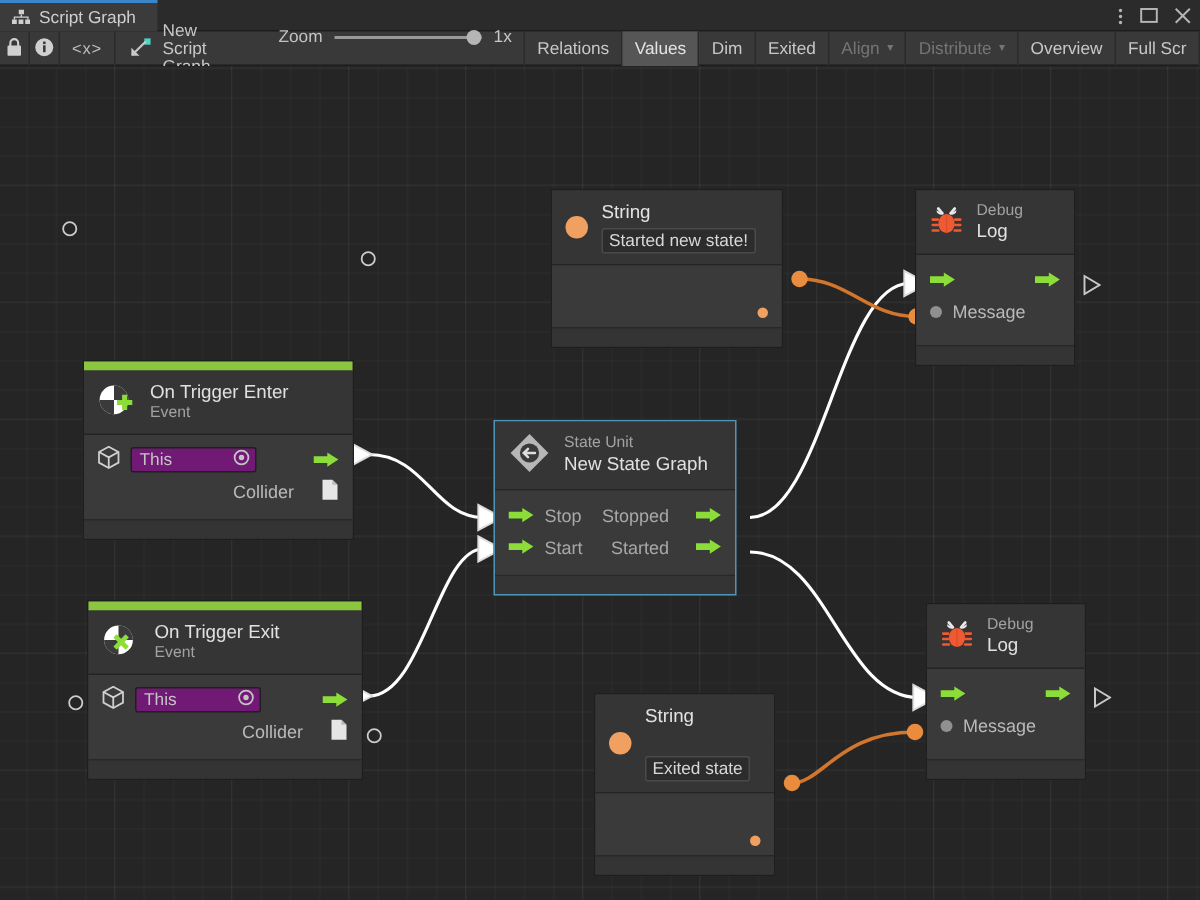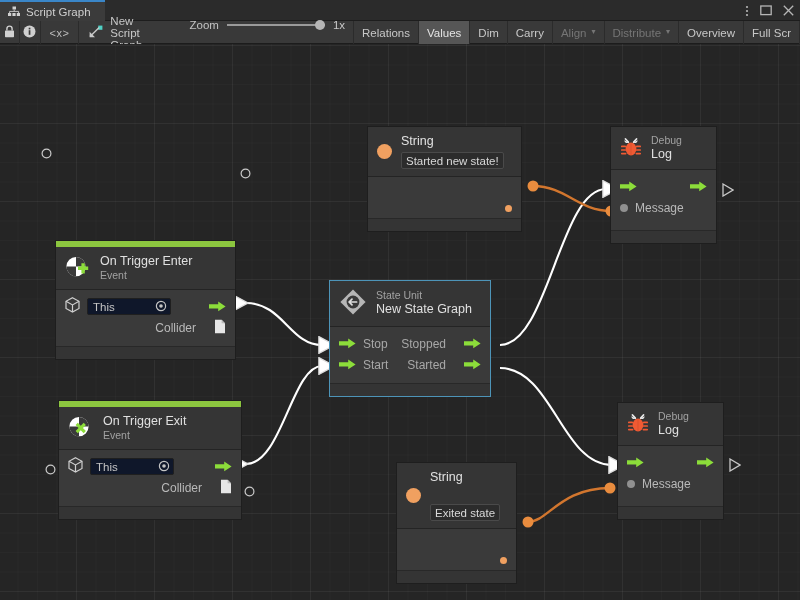--- a/index.html
+++ b/index.html
@@ -101,21 +101,21 @@
 
   .row { display: flex; align-items: center; justify-content: space-between; min-height: 21px; }
   .row .left { display: flex; align-items: center; gap: 7px; }
   .row .right { display: flex; align-items: center; gap: 18px; }
   .lbl { color: #b9b9b9; font-size: 12px; }
   .lbl.dimmed { color: #a8a8a8; }
 
   .objfield {
     display: flex; align-items: center; justify-content: space-between;
     width: 84px; height: 17px;
-    background: #0f172a; border: 1px solid #1f1f1f; border-radius: 2px;
+    background: #701a75; border: 1px solid #1f1f1f; border-radius: 2px;
     padding: 0 3px 0 5px;
     color: #c4c4c4; font-size: 11.5px;
   }
   .strfield {
     display: inline-flex; align-items: center;
     height: 17px; background: #2c2c2c; border: 1px solid #4a4a4a; border-radius: 2px;
     padding: 0 4px; color: #d8d8d8; font-size: 11.5px; white-space: nowrap;
   }
 
   .dot-orange { width: 15px; height: 15px; border-radius: 50%; background: #f0a060; }
@@ -208,21 +208,21 @@
     <div class="tb-cell tb-btn">
       <span>Relations</span>
     </div>
     <div class="tb-cell tb-btn active">
       <span>Values</span>
     </div>
     <div class="tb-cell tb-btn">
       <span>Dim</span>
     </div>
     <div class="tb-cell tb-btn">
-      <span>Carry</span>
+      <span>Exited</span>
     </div>
     <div class="tb-cell tb-btn dim">
       <span>Align</span>
       <span class="caret">▾</span>
     </div>
     <div class="tb-cell tb-btn dim">
       <span>Distribute</span>
       <span class="caret">▾</span>
     </div>
     <div class="tb-cell tb-btn">

